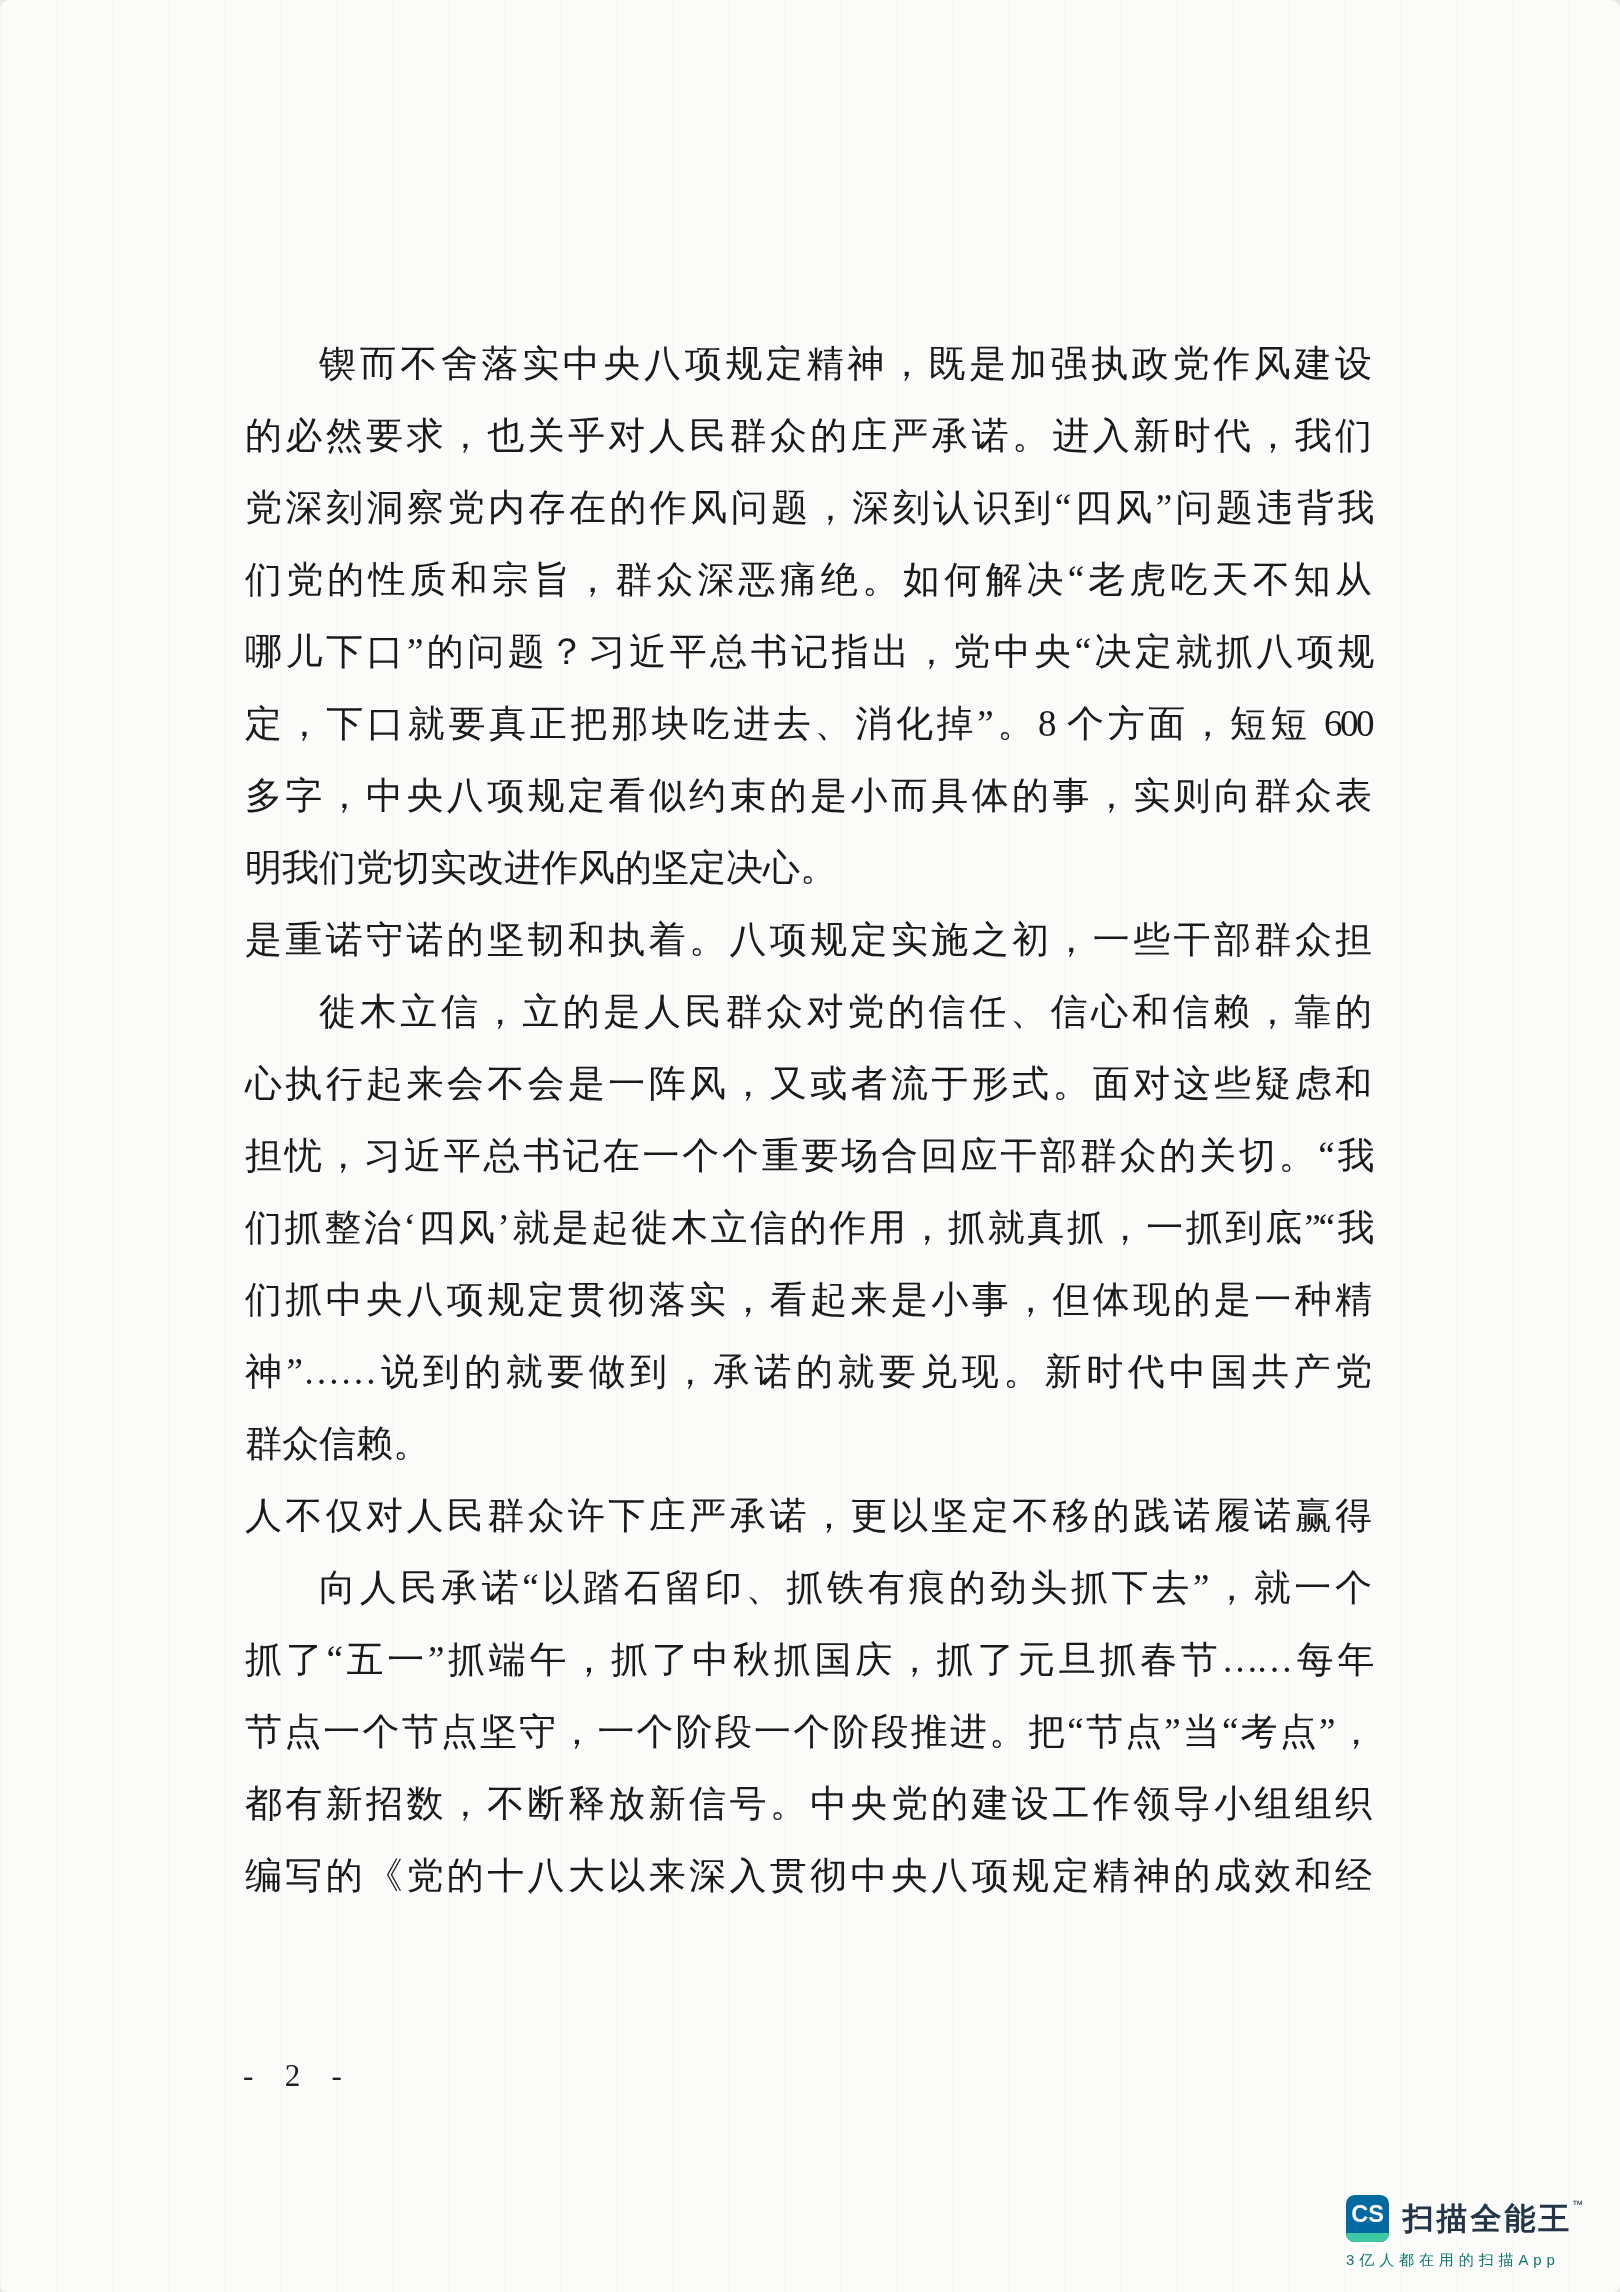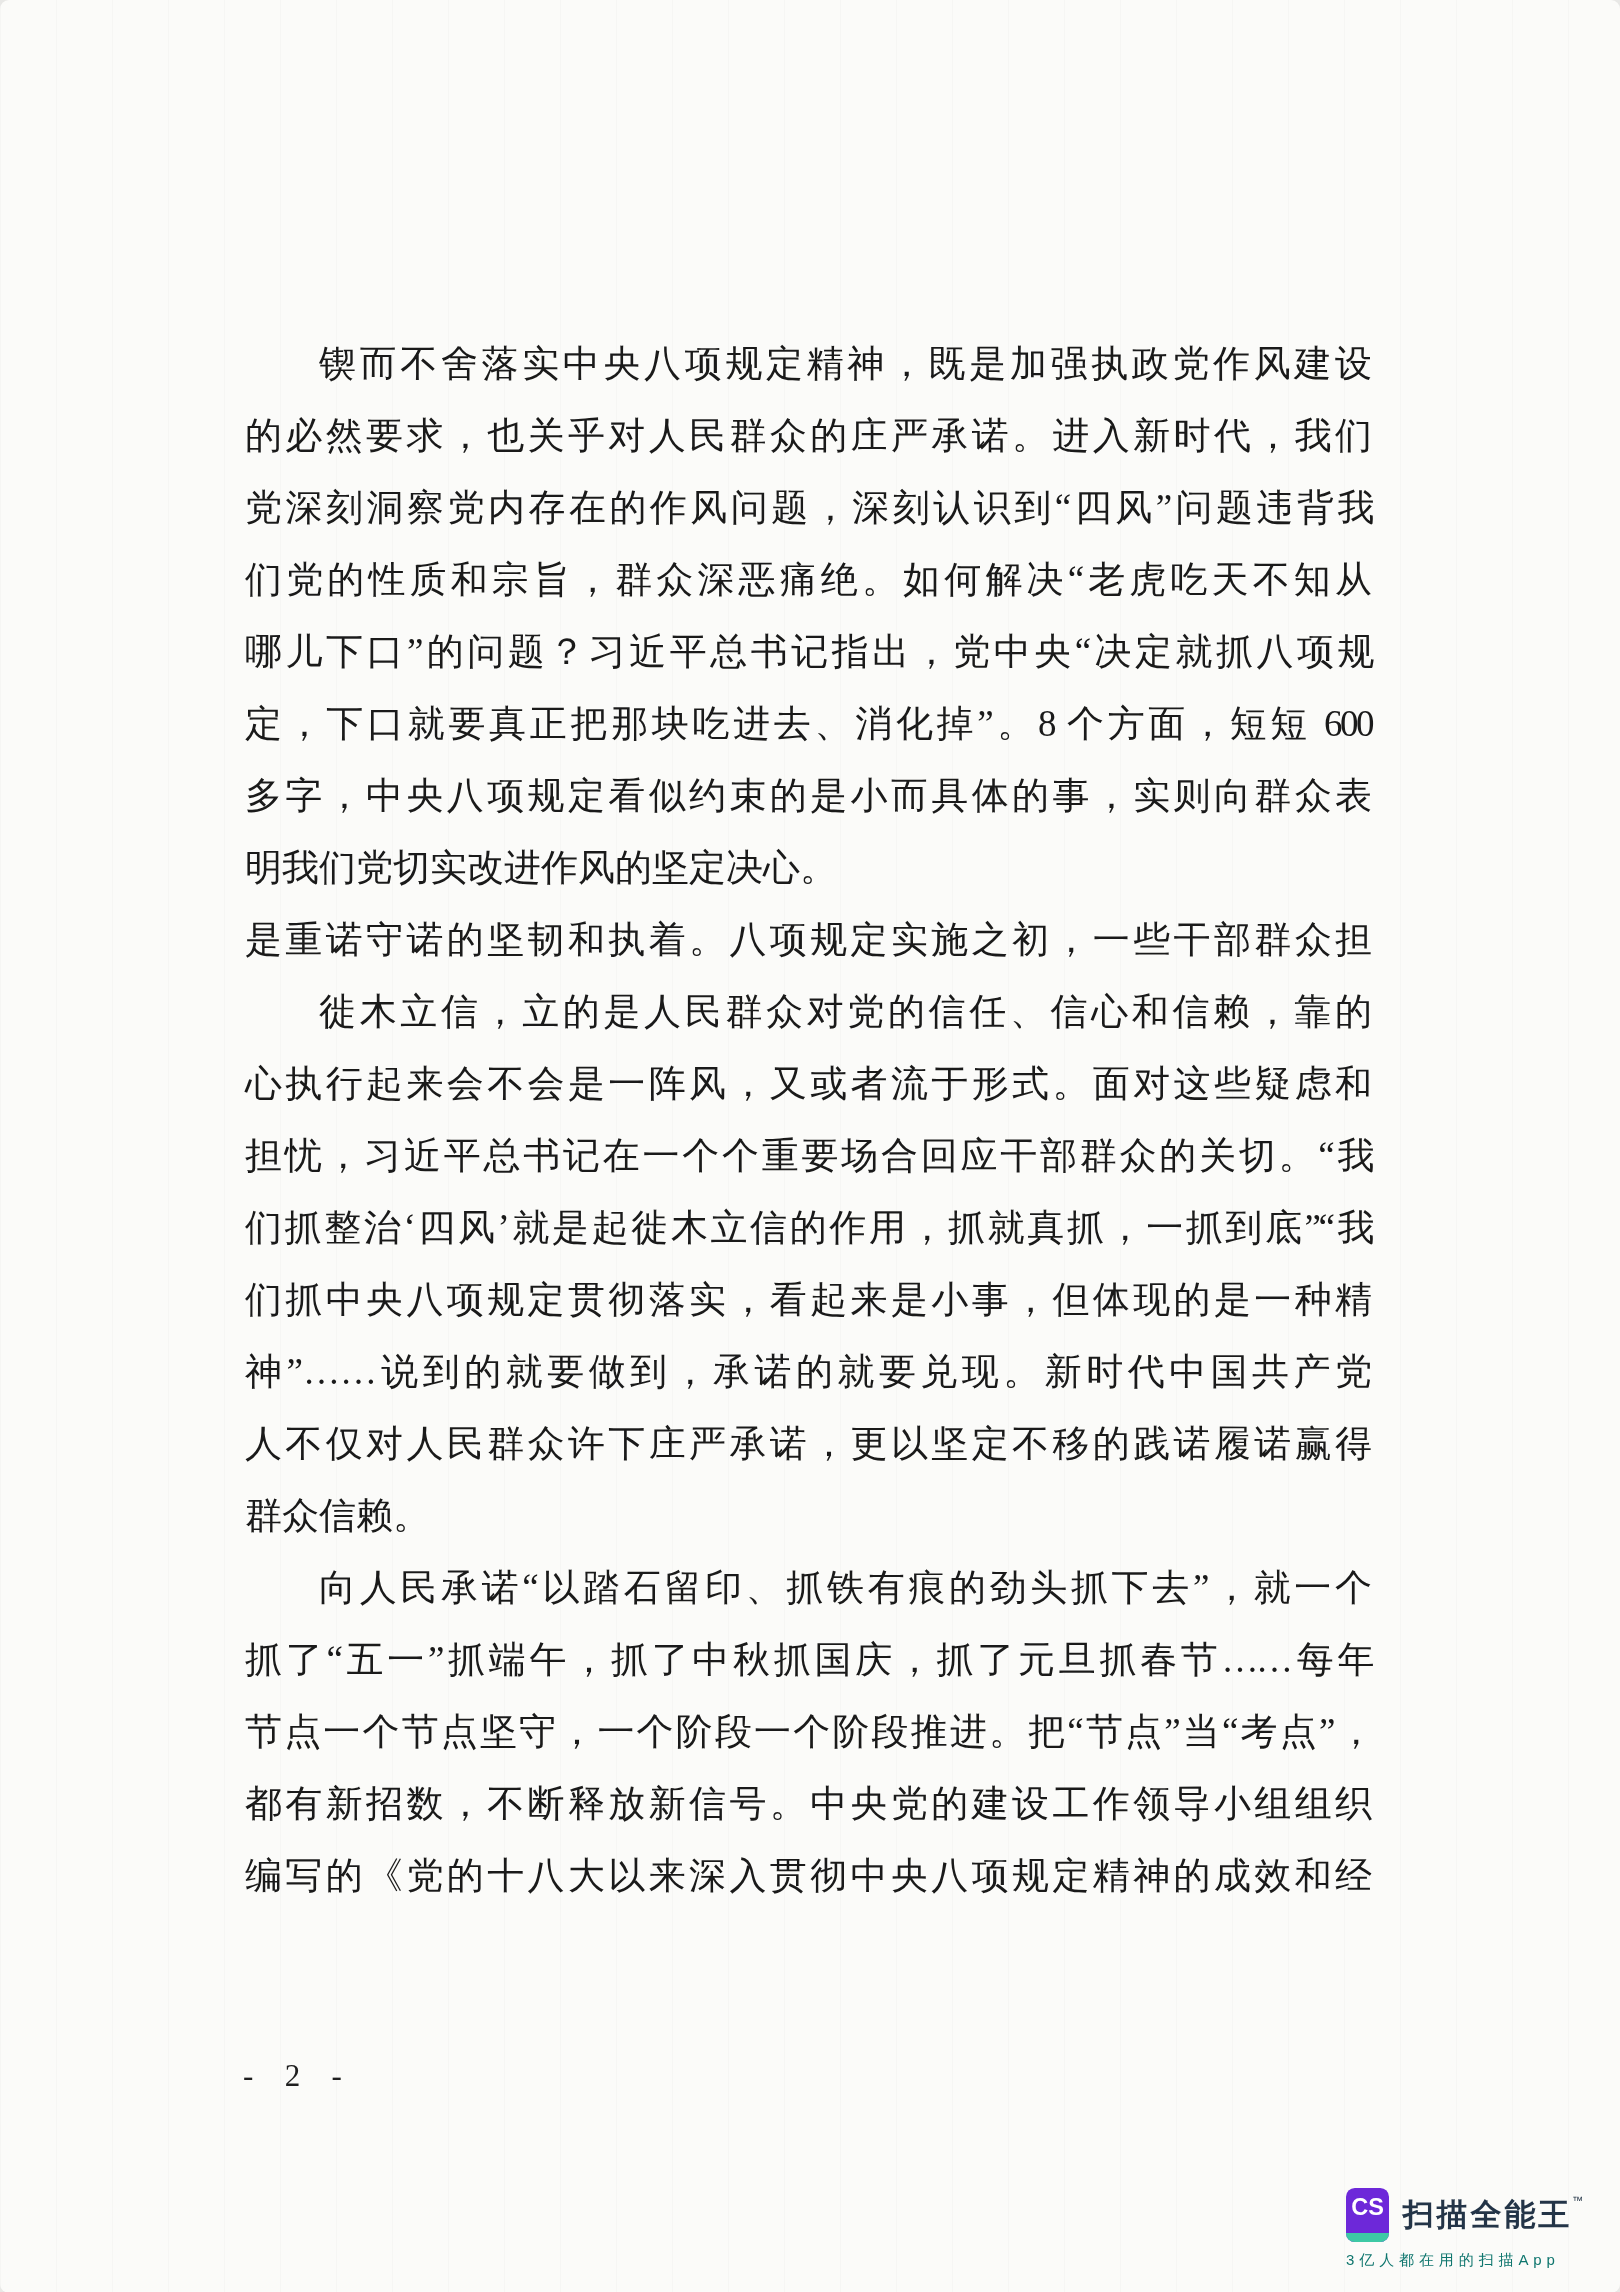--- a/index.html
+++ b/index.html
@@ -59,23 +59,23 @@
     text-align: left;
   }
   .wm-row {
     display: flex;
     align-items: center;
     gap: 13.7px;
   }
   .wm-logo {
     position: relative;
     width: 43px;
-    height: 54px;
+    height: 47px;
     border-radius: 8.8px;
-    background: #6d28d9;
+    background: #0369a1;
     overflow: hidden;
     flex: 0 0 auto;
   }
   .wm-logo .cs {
     position: absolute;
     top: 3.9px; left: 0; right: 0;
     text-align: center;
     color: #ffffff;
     font-weight: bold;
     font-size: 23.5px;
@@ -125,22 +125,22 @@
       <div class="line tight">定，下口就要真正把那块吃进去、消化掉”。8 个方面，短短 600</div>
       <div class="line">多字，中央八项规定看似约束的是小而具体的事，实则向群众表</div>
       <div class="line short">明我们党切实改进作风的坚定决心。</div>
       <div class="line">是重诺守诺的坚韧和执着。八项规定实施之初，一些干部群众担</div>
       <div class="line indent">徙木立信，立的是人民群众对党的信任、信心和信赖，靠的</div>
       <div class="line">心执行起来会不会是一阵风，又或者流于形式。面对这些疑虑和</div>
       <div class="line tight">担忧，习近平总书记在一个个重要场合回应干部群众的关切。“我</div>
       <div class="line tight">们抓整治‘四风’就是起徙木立信的作用，抓就真抓，一抓到底”“我</div>
       <div class="line">们抓中央八项规定贯彻落实，看起来是小事，但体现的是一种精</div>
       <div class="line">神”……说到的就要做到，承诺的就要兑现。新时代中国共产党</div>
+      <div class="line short">群众信赖。</div>
       <div class="line">人不仅对人民群众许下庄严承诺，更以坚定不移的践诺履诺赢得</div>
-      <div class="line short">群众信赖。</div>
       <div class="line indent">向人民承诺“以踏石留印、抓铁有痕的劲头抓下去”，就一个</div>
       <div class="line tight">抓了“五一”抓端午，抓了中秋抓国庆，抓了元旦抓春节……每年</div>
       <div class="line tight">节点一个节点坚守，一个阶段一个阶段推进。把“节点”当“考点”，</div>
       <div class="line">都有新招数，不断释放新信号。中央党的建设工作领导小组组织</div>
       <div class="line">编写的《党的十八大以来深入贯彻中央八项规定精神的成效和经</div>
     </div>
 
   <div class="page-number">- 2 -</div>
 
   <div class="watermark">

